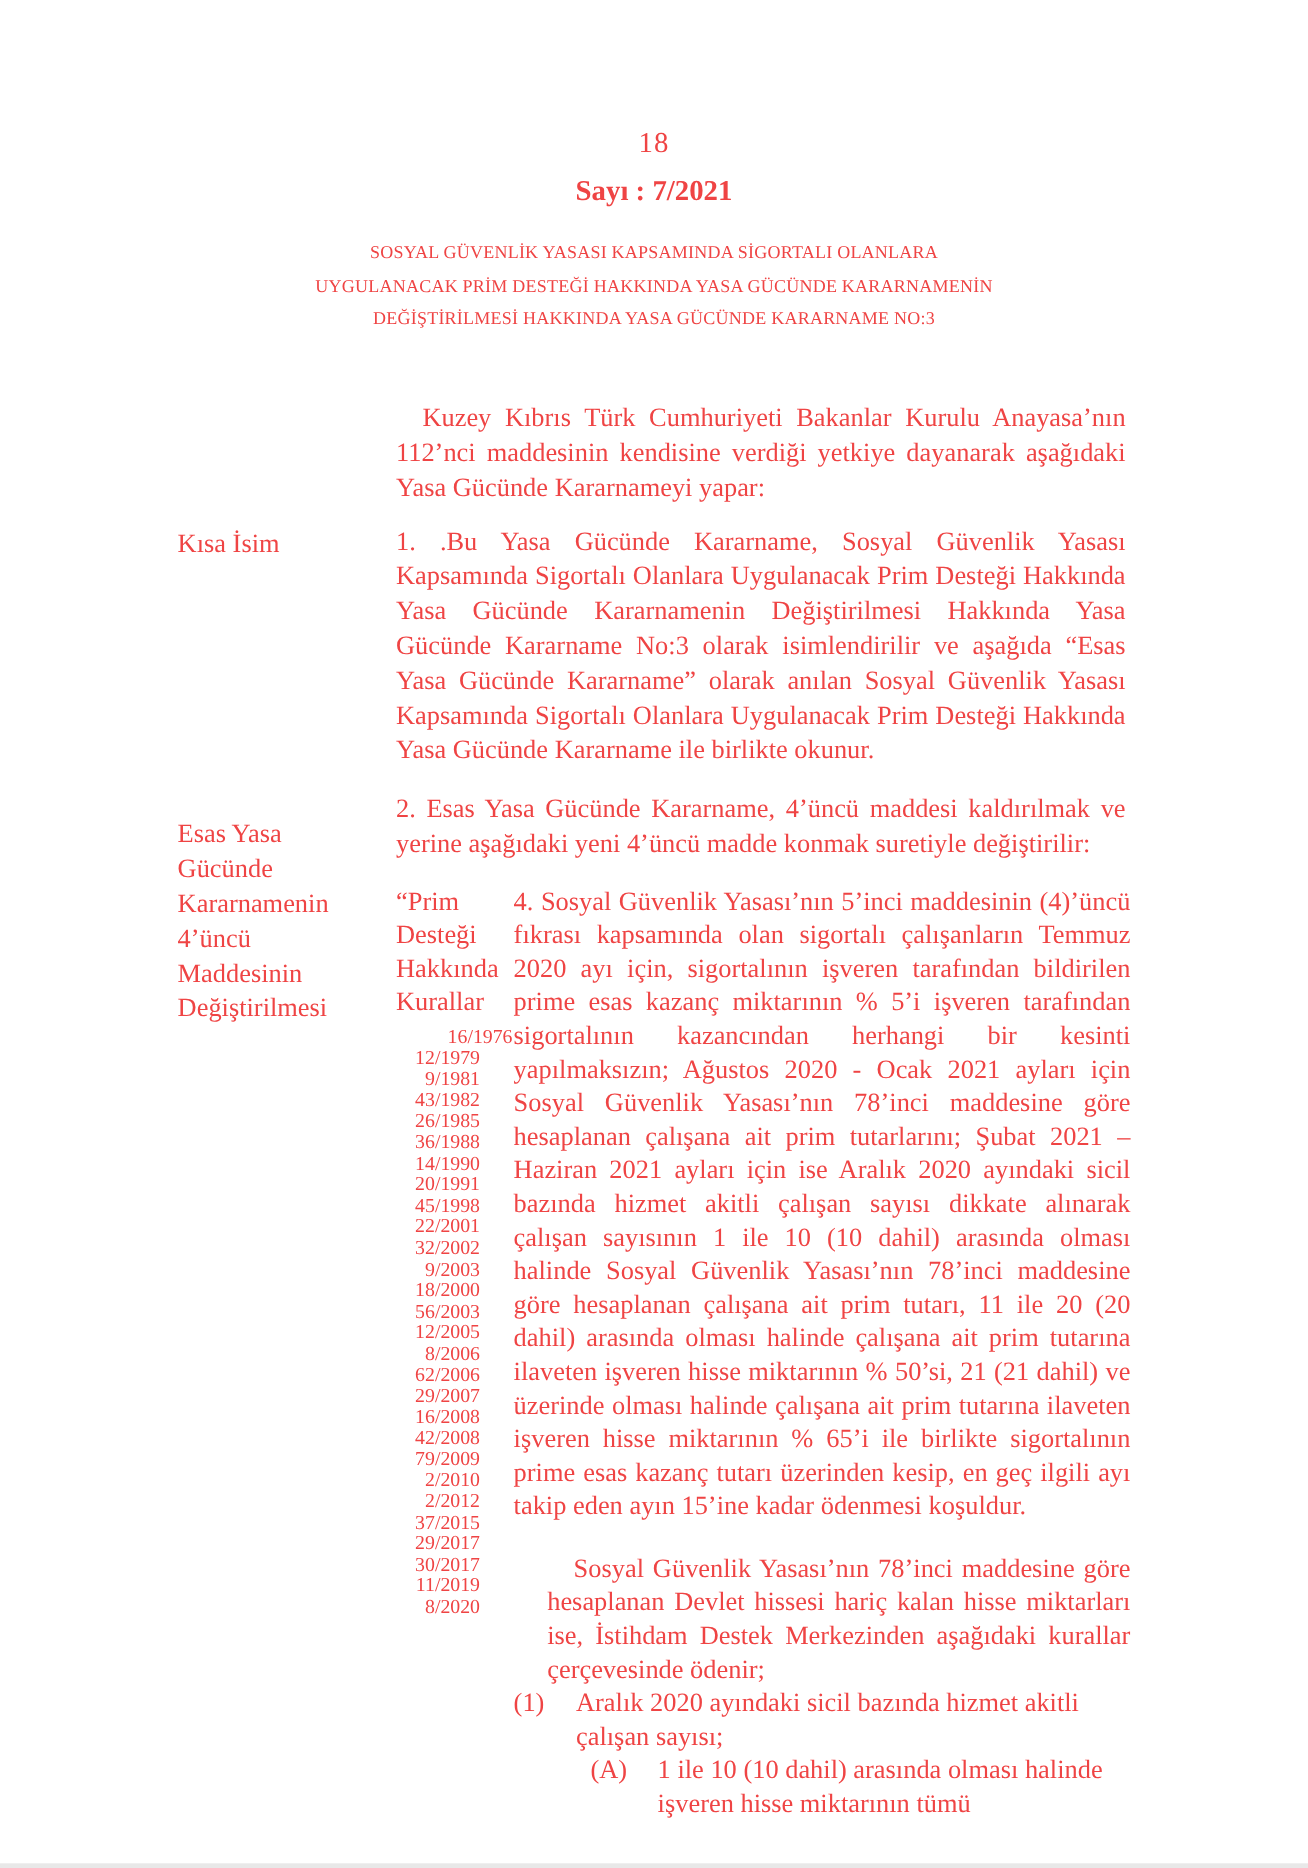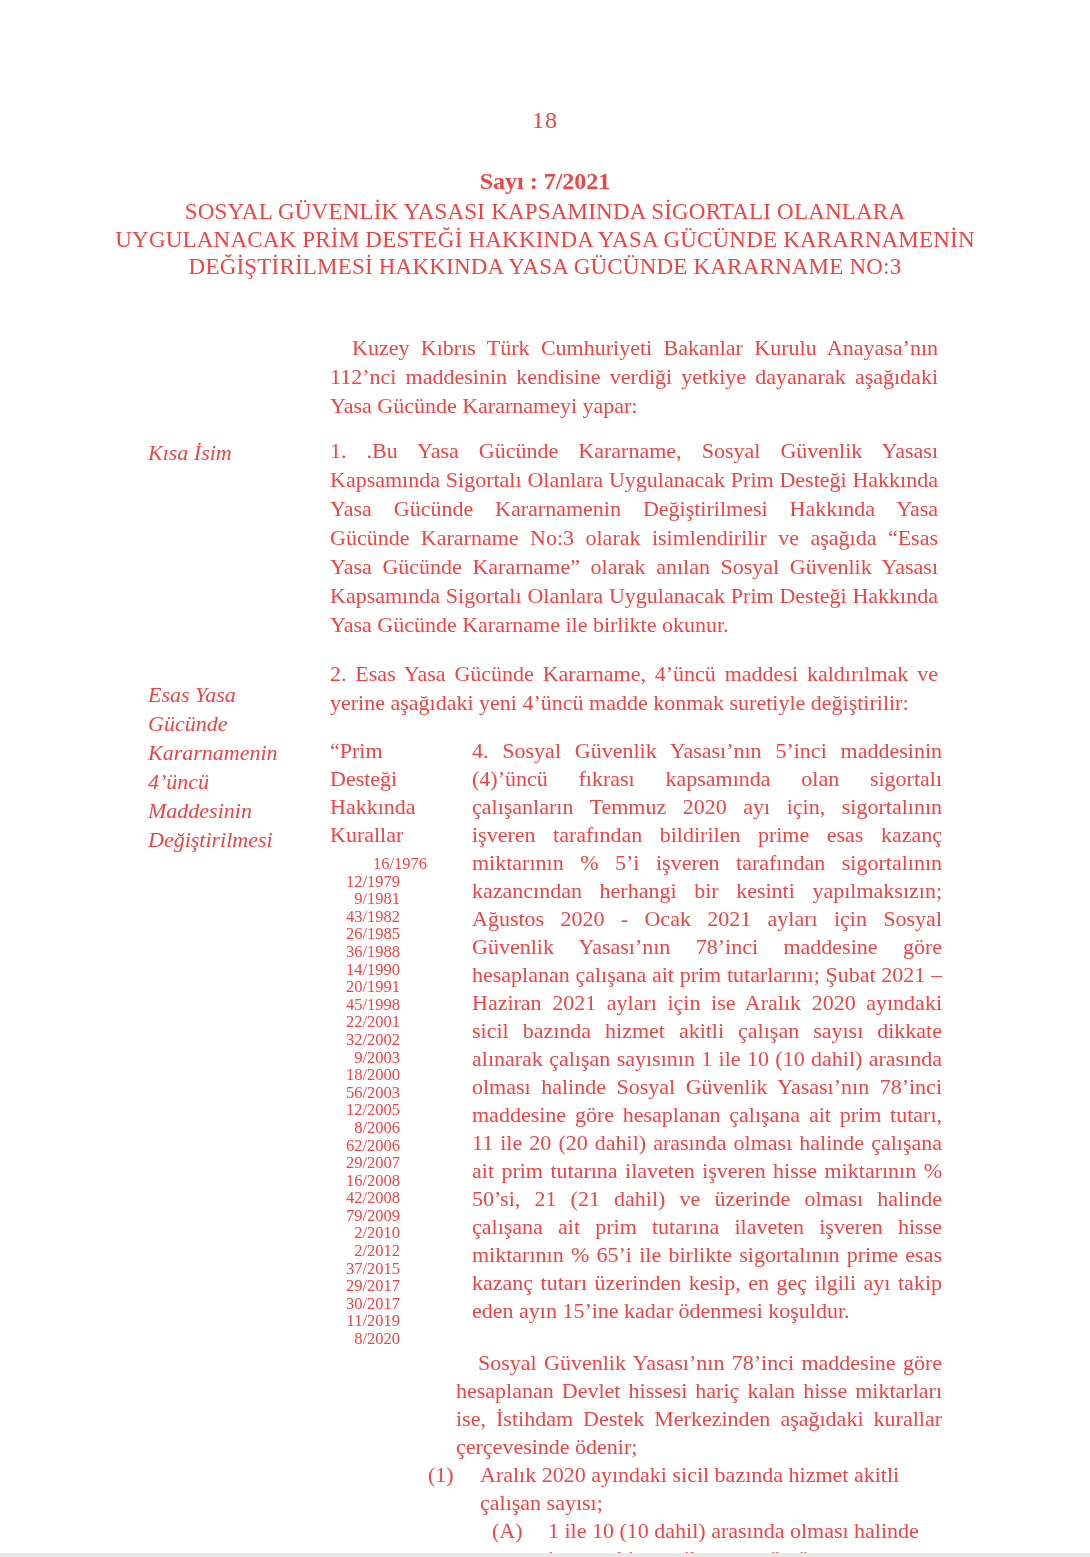--- a/index.html
+++ b/index.html
@@ -11,46 +11,46 @@
     margin: 0 auto;
     background: #ffffff;
     color: #ef4444;
     font-family: "Liberation Serif", "DejaVu Serif", serif;
     font-size: 22px;
     line-height: 29px;
     overflow: hidden;
   }
   .centered { position: absolute; left: 0; width: 100%; text-align: center; }
   .page-number { top: 106px; font-size: 24px; letter-spacing: 1px; }
-  .doc-number { top: 167px; font-size: 24px; font-weight: bold; }
-  .doc-title { top: 198px; font-size: 23px; line-height: 27.5px; letter-spacing: 0.2px; }
+  .doc-number { top: 146px; font-size: 24px; font-weight: bold; }
+  .doc-title { top: 198px; font-size: 15px; line-height: 27.5px; letter-spacing: 0.2px; }
   .intro {
     position: absolute; top: 333px; left: 330px; width: 608px;
     text-align: justify; text-indent: 22px;
   }
-  .margin-label { position: absolute; left: 148px; font-style: italic; }
+  .margin-label { position: absolute; left: 148px; }
   .kisa-isim { top: 438px; }
   .esas-yasa { top: 660px; width: 168px; margin-top: 20px; }
   .sec-para { position: absolute; left: 330px; width: 608px; text-align: justify; }
   .sec1-para { top: 436px; }
   .sec2-para { top: 659px; }
   .clause {
     position: absolute; top: 737px; left: 330px; width: 612px;
     display: flex; line-height: 28px;
   }
   .clause-margin { width: 98px; flex-shrink: 0; }
   .clause-margin-title { width: 96px; }
   .laws {
     margin-top: 6px; width: 70px;
     font-size: 16.5px; line-height: 17.6px;
     text-align: right;
   }
   .laws div:first-child { text-align: right; margin-left: 43px; }
   .clause-body { flex: 1; }
-  .clause-p1 { text-align: justify; margin-left: 44px; }
+  .clause-p1 { text-align: justify; }
   .clause-p2 { text-align: justify; text-indent: 22px; margin-top: 24px; margin-left: 28px; }
   .li { display: flex; }
   .li .marker { width: 52px; flex-shrink: 0; }
   .li.level2 { padding-left: 64px; }
   .li.level2 .marker { width: 56px; }
   .li .li-text { flex: 1; }
 </style>
 </head>
 <body>
 

